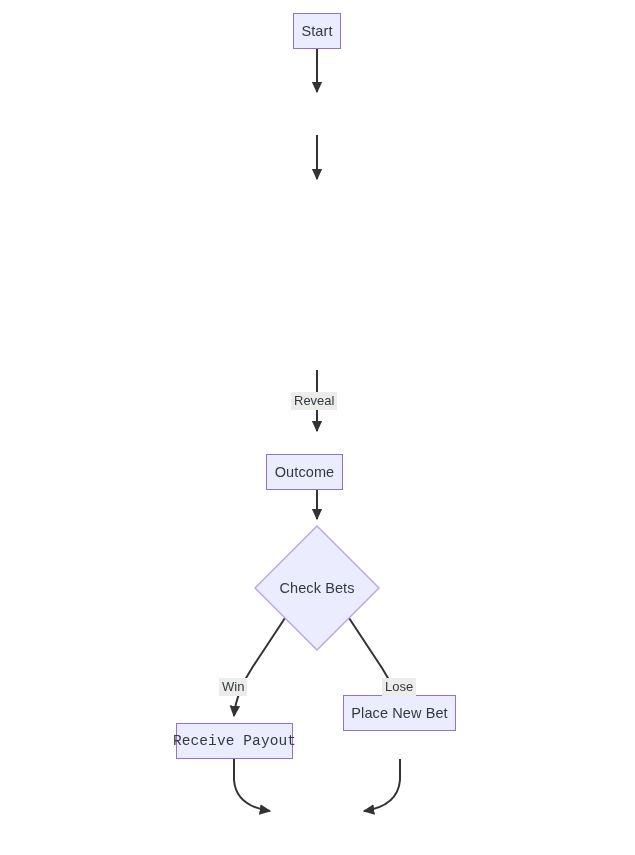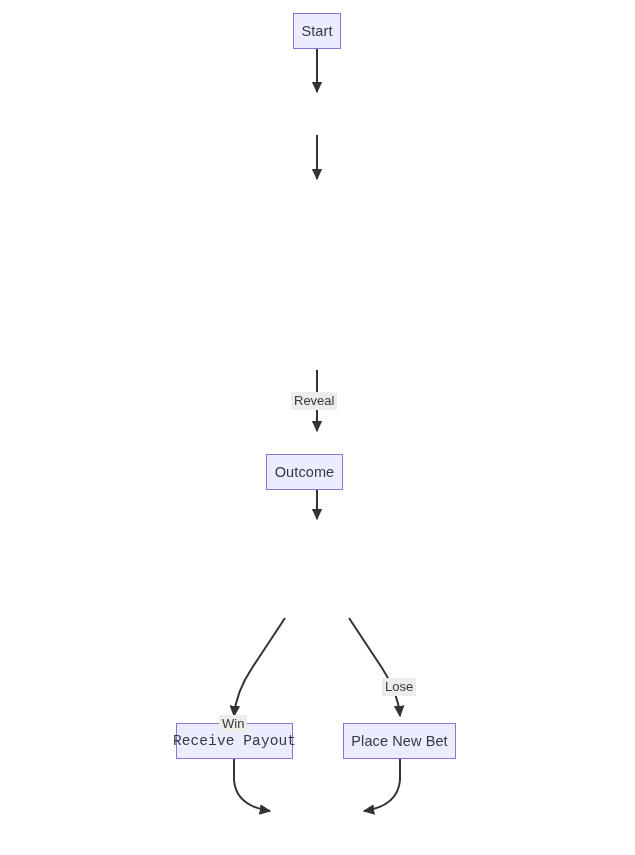--- a/index.html
+++ b/index.html
@@ -110,31 +110,37 @@
 
 
   <div class="edge-label" style="left:291px; top:392px;">
     <span>Reveal</span>
   </div>
 
   <div class="node" style="left:266px; top:438px; width:77px; height:36px;margin-top:16px;">
     <span class="node-label">Outcome</span>
   </div>
 
+  <div class="node decision" style="left:254px; top:525px; width:126px; height:126px;">
+    <svg class="diamond-shape" viewBox="0 0 126 126" preserveAspectRatio="none" xmlns="http://www.w3.org/2000/svg">
+      <polygon points="63,1 125,63 63,125 1,63"></polygon>
+    </svg>
+    <span class="node-label">Check Bets</span>
+  </div>
 
-  <div class="edge-label" style="left:219px; top:715px;">
+  <div class="edge-label" style="left:219px; top:678px;">
     <span>Win</span>
   </div>
 
   <div class="edge-label" style="left:382px; top:678px;">
     <span>Lose</span>
   </div>
 
   <div class="node" style="left:176px; top:723px; width:117px; height:36px;font-family:Liberation Mono, monospace;">
     <span class="node-label">Receive Payout</span>
   </div>
 
-  <div class="node" style="left:343px; top:723px; width:113px; height:36px;">
+  <div class="node" style="left:343px; top:695px; width:113px; height:36px;">
     <span class="node-label">Place New Bet</span>
   </div>
 
 
 </div>
 
 </body></html>

